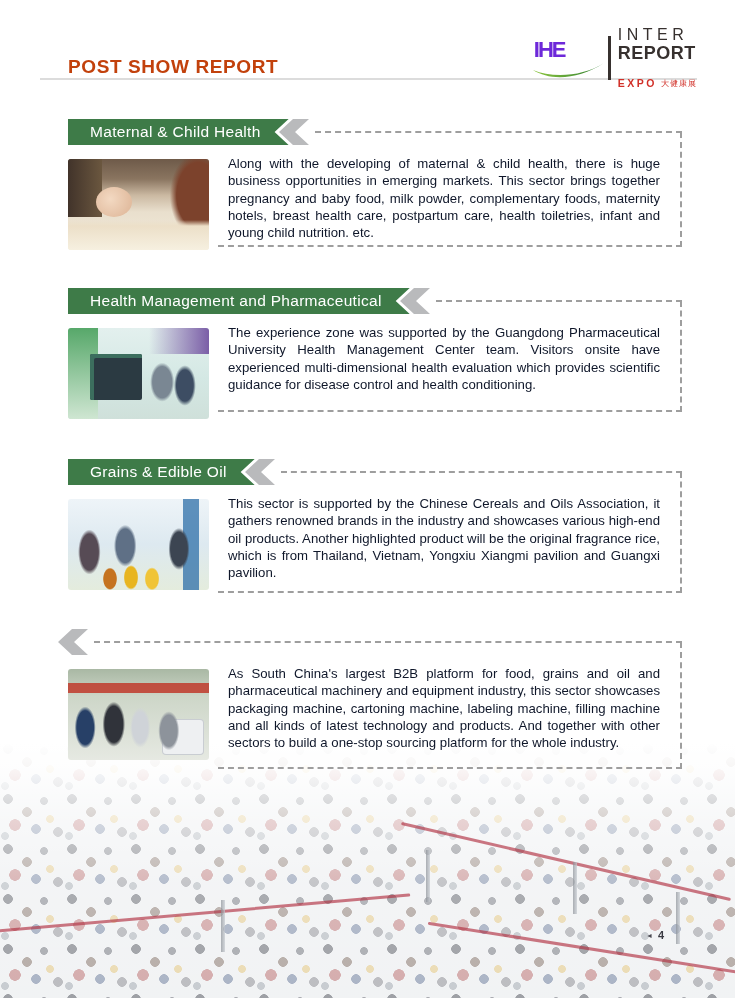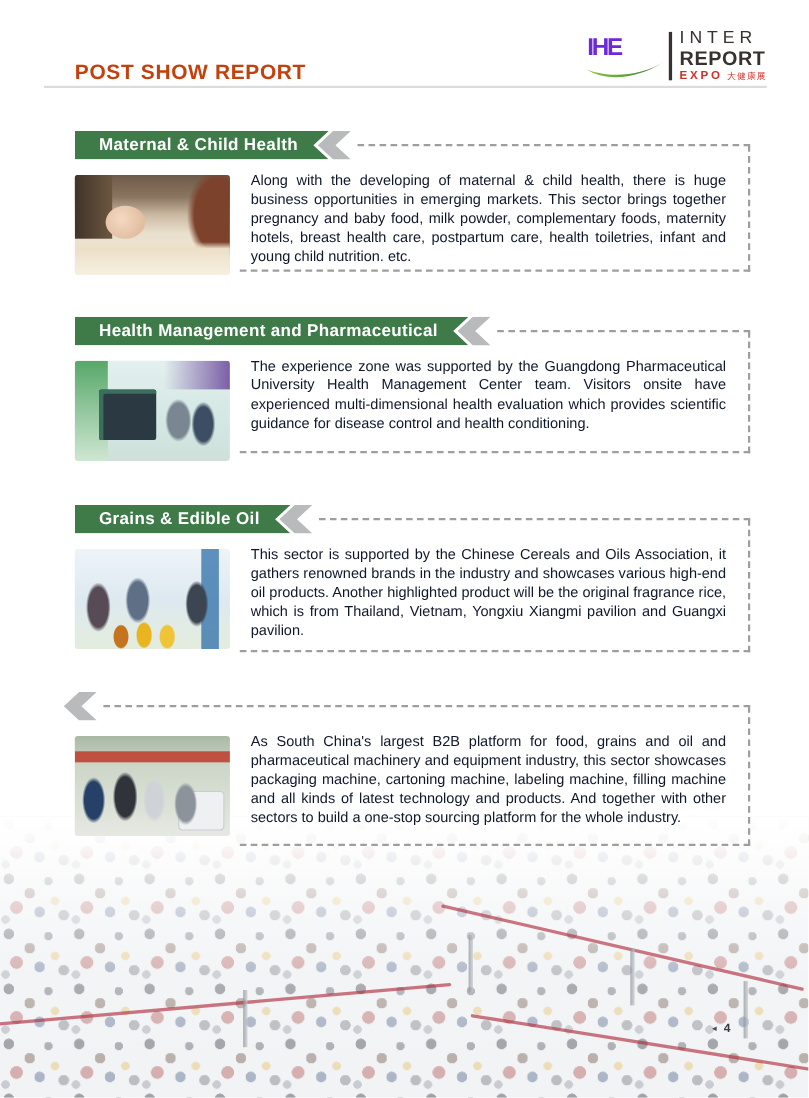--- a/index.html
+++ b/index.html
@@ -15,34 +15,34 @@
 
   .logo { position:absolute; right:38px; top:26px; display:flex; align-items:center; }
   .logo-left { position:relative; width:74px; height:50px; }
   .logo-ihe { position:absolute; left:2px; top:4px; font-size:22px; font-weight:800;
               letter-spacing:-2px; color:#6d28d9; font-family:"Liberation Sans",sans-serif; }
   .logo-leaf { position:absolute; left:0; top:28px; }
   .logo-bar { width:3px; height:44px; background:#37312f; margin:0 7px 0 2px; }
   .logo-right { display:flex; flex-direction:column; line-height:1.1; }
   .logo-inter { font-size:16px; letter-spacing:4.5px; color:#37312f; }
   .logo-health { font-size:18px; font-weight:800; letter-spacing:0.5px; color:#37312f; }
-  .logo-expo-row { display:flex; align-items:center; margin-top:1px; }
+  .logo-expo-row { display:flex; align-items:center; margin-top:15px; }
   .logo-expo { font-size:10.5px; font-weight:bold; letter-spacing:2.5px; color:var(--red,#d12f27); }
   .logo-expo-cn { font-size:8px; color:var(--red,#d12f27); margin-left:4px; letter-spacing:1px;text-align:center; }
 
   
   .sec { position:relative; margin-left:68px; width:614px; z-index:2; }
   .sec-1 { margin-top:39px; height:128px; }
   .sec-2 { margin-top:41px; height:124px; }
   .sec-3 { margin-top:47px; height:134px; }
   .sec-4 { margin-top:36px; height:140px; }
 
   .banner-row { display:flex; align-items:center; height:26px; }
   .banner { height:26px; line-height:26px; background:var(--green,#3e7b48); color:#fff;
-            font-weight:bold; font-size:15.5px; letter-spacing:0.3px; padding:0 28px 0 22px;
+            font-weight:normal; font-size:15.5px; letter-spacing:0.3px; padding:0 28px 0 22px;
             white-space:nowrap;
             clip-path:polygon(0 0, 100% 0, calc(100% - 14px) 50%, 100% 100%, 0 100%); }
   .chev { margin-left:-10px; flex:0 0 auto; }
   .lead-dash { flex:1; border-top:2px dashed var(--dash,#9e9e9e); margin-left:6px; }
 
   .dash-right { position:absolute; top:13px; bottom:0; right:0; width:0;
                 border-right:2px dashed var(--dash,#9e9e9e); }
   .dash-bottom { position:absolute; bottom:0; left:150px; right:0; height:0;
                  border-top:2px dashed var(--dash,#9e9e9e); }
 

